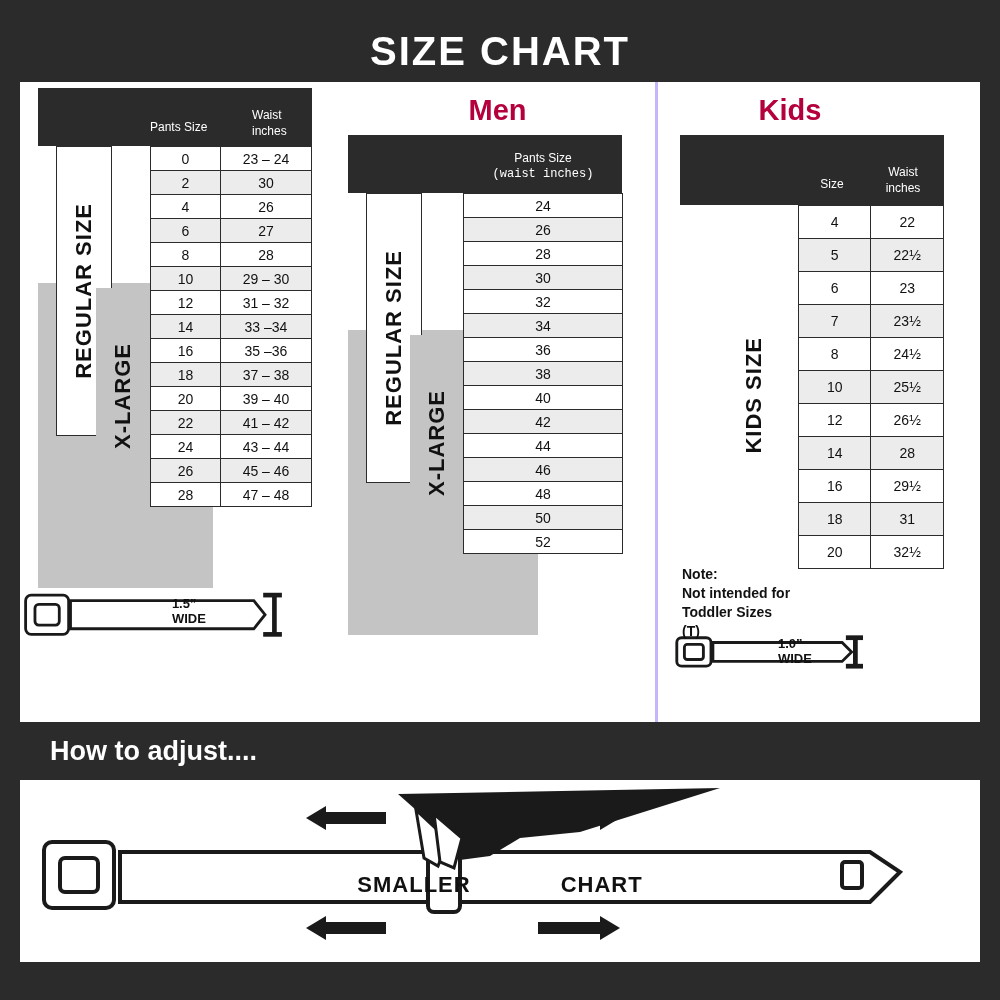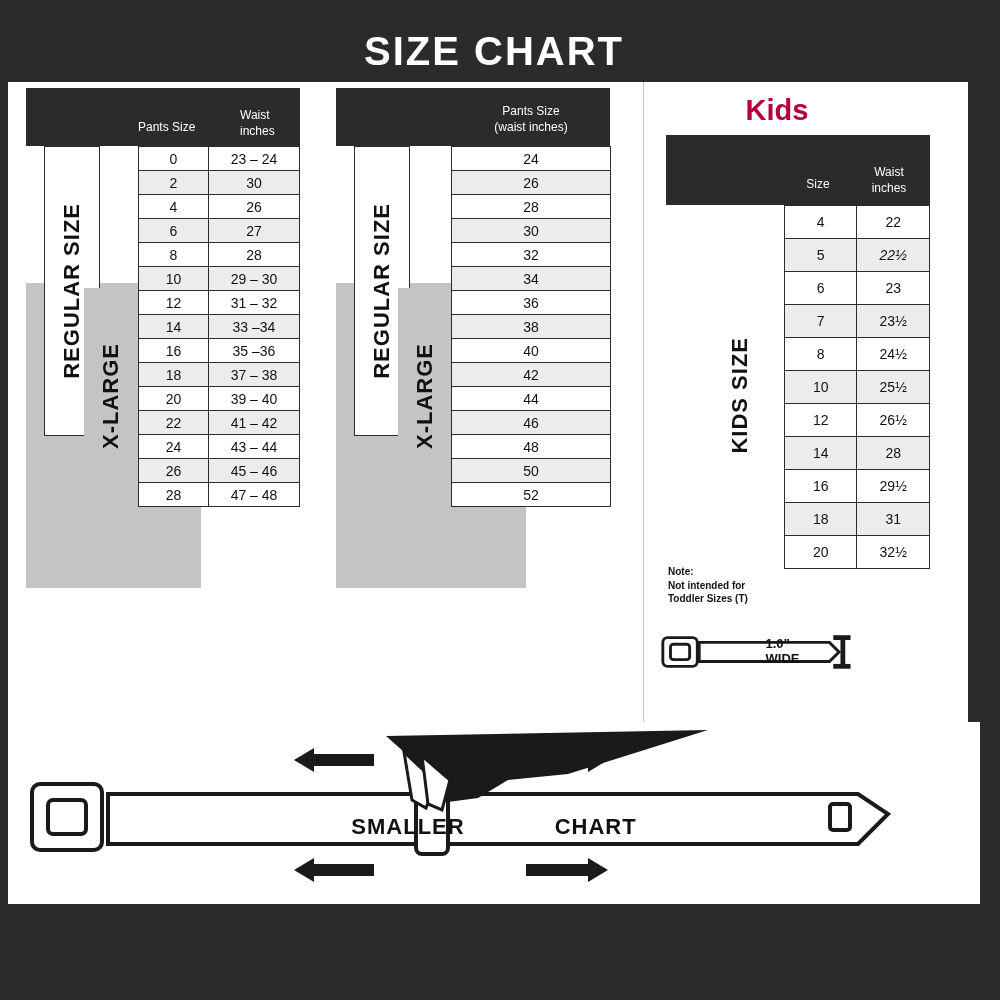--- a/index.html
+++ b/index.html
@@ -6,21 +6,21 @@
   html, body {
     margin: 0; padding: 0;
     width: 1000px; height: 1000px;
     background: #ffffff;
     font-family: "Liberation Sans", sans-serif;
   }
   #page {
     position: relative;
     width: 1000px; height: 1000px;
     background: #2b2b2b;
-    padding: 20px 20px 20px 8px;
+    padding: 20px 20px 20px 20px;
   }
   
   .title-bar {
     height: 62px;
     background: #2b2b2b;
     color: #ffffff;
     display: flex;
     align-items: center;
     justify-content: center;
   }
@@ -36,21 +36,21 @@
     height: 640px;
     display: flex;
     position: relative;
   }
   .col {
     position: relative;
     padding-top: 6px;
   }
   .col-women { width: 320px; }
   .col-men   { width: 315px; }
-  .col-kids  { width: 267px; border-left: 1px solid #c4b5fd; }
+  .col-kids  { width: 267px; border-left: 3px solid #c4b5fd; }
 
   .col-head {
     text-align: center;
     color: #b4003c;
     font-size: 29px;
     font-weight: bold;
     margin-top: 6px;
     margin-bottom: 8px;
   }
   
@@ -119,21 +119,21 @@
     width: 100%;
     display: flex;
     justify-content: center;
     gap: 90px;
     font-size: 22px;
     font-weight: bold;
     letter-spacing: 1px;
     color: #111;
   }
   .note {
-    font-size: 10px;
+    font-size: 14px;
     font-weight: bold;
     color: #111;
     line-height: 1.35;
     text-align: left;
   }
 </style>
 </head>
 <body>
 
 <div id="page">
@@ -223,36 +223,48 @@
                 <td>45 – 46</td>
               </tr>
               <tr>
                 <td style="width: 70px;">28</td>
                 <td>47 – 48</td>
               </tr>
             </tbody>
         </table>
       </div>
 
+      <div class="belt-row" style="margin-top:-8px;">
+        <svg width="280" height="62" viewBox="0 0 280 62">
+          <rect x="6" y="14" width="46" height="42" rx="6" fill="#fff" stroke="#1a1a1a" stroke-width="3"></rect>
+          <rect x="16" y="24" width="26" height="22" rx="4" fill="#fff" stroke="#1a1a1a" stroke-width="3"></rect>
+          <path d="M54 20 L250 20 L262 35 L250 50 L54 50 Z" fill="#fff" stroke="#1a1a1a" stroke-width="3"></path>
+          <line x1="272" y1="14" x2="272" y2="56" stroke="#1a1a1a" stroke-width="5"></line>
+          <line x1="260" y1="14" x2="280" y2="14" stroke="#1a1a1a" stroke-width="5"></line>
+          <line x1="260" y1="56" x2="280" y2="56" stroke="#1a1a1a" stroke-width="5"></line>
+        </svg>
+        <div class="belt-label" style="position:relative;left:-110px;">1.5” WIDE</div>
+      </div>
     </div>
 
     <div class="col col-men">
+      <div class="col-head">Men</div>
 
       <div class="tblwrap" style="width:290px;height:500px;margin-left:8px;">
         <div style="position:absolute;left:0px;top:195px;width:190px;height:305px;background:#c4c4c4;"></div>
         <div style="position:absolute;left:18px;top:58px;width:56px;height:290px;background:#ffffff;border:1px solid #2b2b2b;display:flex;align-items:center;justify-content:center;">
           <span class="vlabel">REGULAR SIZE</span>
         </div>
         <div style="position:absolute;left:62px;top:200px;width:54px;height:215px;background:#c4c4c4;display:flex;align-items:center;justify-content:center;">
           <span class="vlabel">X-LARGE</span>
         </div>
 
         <div style="position:absolute;left:0px;top:0px;width:274px;height:58px;background:#2b2b2b;color:#fff;">
           <div style="position:absolute;left:115px;top:16px;width:160px;text-align:center;font-size:12px;">Pants Size</div>
-          <div style="position:absolute;left:115px;top:32px;width:160px;text-align:center;font-size:12px;">(waist inches)</div>
+          <div style="position:absolute;left:115px;top:32px;width:160px;text-align:center;font-size:12px;font-family:Liberation Mono, monospace;">(waist inches)</div>
         </div>
 
         <table class="sz" style="position:absolute;left:115px;top:58px;width:160px;">
           <tbody id="men-rows">
               <tr>
                 <td>24</td>
               </tr>
               <tr class="alt">
                 <td>26</td>
               </tr>
@@ -315,21 +327,21 @@
         </div>
 
         <table class="sz" style="position:absolute;left:118px;top:70px;width:146px;">
           <tbody id="kids-rows">
               <tr>
                 <td style="width: 73px; height: 33px;">4</td>
                 <td style="height: 33px; width: 73px;">22</td>
               </tr>
               <tr class="alt">
                 <td style="width: 73px; height: 33px;">5</td>
-                <td style="height: 33px; width: 73px; font-style: italic;">22½</td>
+                <td style="height: 33px; width: 73px;">22½</td>
               </tr>
               <tr>
                 <td style="width: 73px; height: 33px;">6</td>
                 <td style="height: 33px; width: 73px;">23</td>
               </tr>
               <tr class="alt">
                 <td style="width: 73px; height: 33px;">7</td>
                 <td style="height: 33px; width: 73px;">23½</td>
               </tr>
               <tr>
@@ -377,20 +389,23 @@
           <path d="M42 19 L178 19 L188 29 L178 39 L42 39 Z" fill="#fff" stroke="#1a1a1a" stroke-width="3"></path>
           <line x1="192" y1="14" x2="192" y2="44" stroke="#1a1a1a" stroke-width="5"></line>
           <line x1="182" y1="14" x2="200" y2="14" stroke="#1a1a1a" stroke-width="5"></line>
           <line x1="182" y1="44" x2="200" y2="44" stroke="#1a1a1a" stroke-width="5"></line>
         </svg>
         <div class="belt-label" style="position:relative;left:-85px;">1.0” WIDE</div>
       </div>
     </div>
   </div>
 
+  <div class="howto-bar">
+    <div class="t">How to adjust....</div>
+  </div>
 
   <div class="howto-panel">
     <svg width="960" height="182" viewBox="0 0 960 182">
 
       <path d="M100 72 L850 72 L880 92 L850 122 L100 122 Z" fill="#ffffff" stroke="#1a1a1a" stroke-width="4"></path>
       <rect x="24" y="62" width="70" height="66" rx="8" fill="#fff" stroke="#1a1a1a" stroke-width="4"></rect>
       <rect x="40" y="78" width="38" height="34" rx="5" fill="#fff" stroke="#1a1a1a" stroke-width="4"></rect>
       <rect x="822" y="82" width="20" height="26" rx="3" fill="#fff" stroke="#1a1a1a" stroke-width="4"></rect>
 
       <rect x="408" y="62" width="32" height="70" rx="6" fill="#fff" stroke="#1a1a1a" stroke-width="4"></rect>

